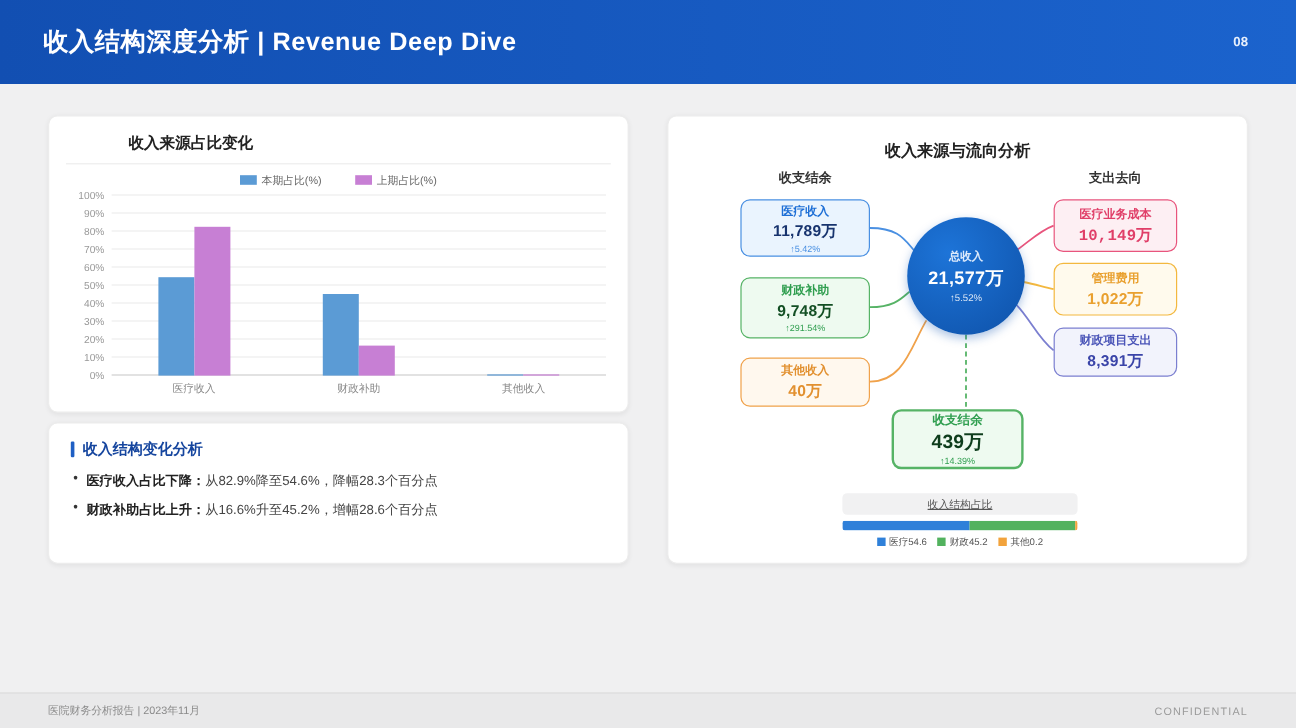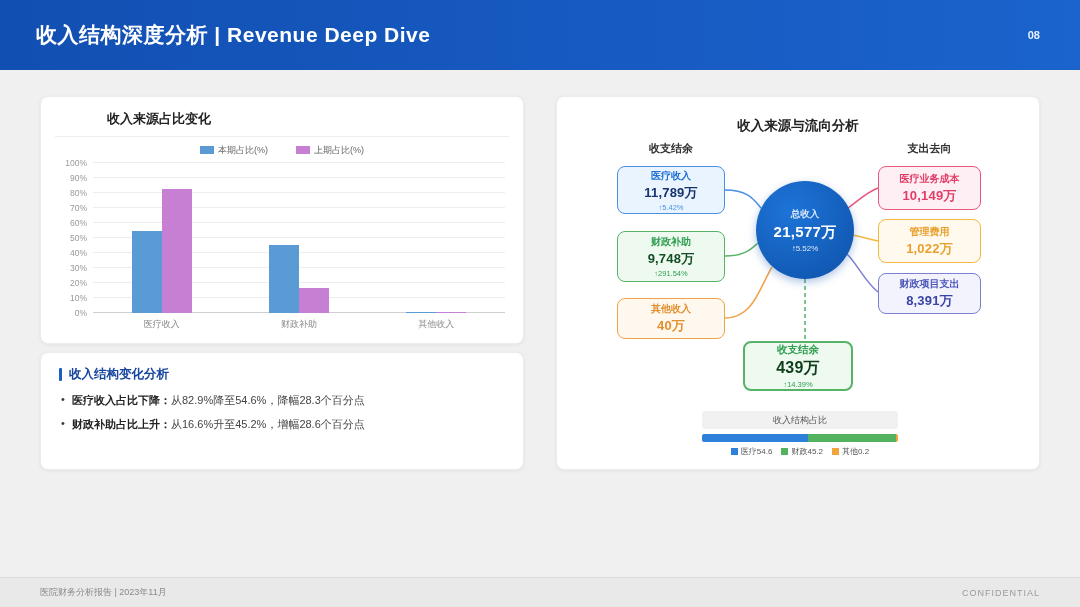--- a/index.html
+++ b/index.html
@@ -71,38 +71,38 @@
   .theme-orange .label{color:#e2902f} .theme-orange .value{color:#e2902f}
   .theme-red   { border-color:#e8557d; background:#fdeff3; }
   .theme-red   .label{color:#e03e68} .theme-red .value{color:#e03e68}
   .theme-amber { border-color:#f3b83f; background:#fffaed; }
   .theme-amber .label{color:#e9a02e} .theme-amber .value{color:#e9a02e}
   .theme-indigo{ border-color:#7b7fd0; background:#f2f3fc; }
   .theme-indigo .label{color:#4b55b8} .theme-indigo .value{color:#3a44a8}
   .src-1 { left:60px; top:69px;  width:108px; height:48px; }
   .src-2 { left:60px; top:134px; width:108px; height:51px; }
   .src-3 { left:60px; top:201px; width:108px; height:41px; }
-  .exp-1 { left:321px; top:69px;  width:103px; height:44px; }
+  .exp-1 { left:321px; top:69px;  width:103px; height:44px;font-family:Liberation Mono, monospace; }
   .exp-2 { left:321px; top:122px; width:103px; height:44px; }
   .exp-3 { left:321px; top:176px; width:103px; height:41px; }
   .balance-box { left:186px; top:244px; width:110px; height:50px; border-width:2px; }
   .balance-box .label{font-size:10.5px} .balance-box .value{font-size:16px; color:#0e3d1c;}
   .total-circle {
     position:absolute; left:199px; top:84px; width:98px; height:98px; border-radius:50%;
     background:radial-gradient(circle at 35% 30%, #1d74d8, #0e51a8);
     box-shadow:0 3px 8px rgba(21,86,178,.35);
     display:flex; flex-direction:column; align-items:center; justify-content:center; gap:2px;
   }
   .t-label { color:#dbe9fb; font-size:9.5px; font-weight:bold; }
   .t-value { color:#fff; font-size:15px; font-weight:bold; letter-spacing:.3px; }
   .t-change{ color:rgba(255,255,255,.85); font-size:8px; }
   
   .composition { position:absolute; left:145px; top:314px; width:196px; }
   .comp-label-box { background:#f1f1f2; border-radius:4px; height:18px; display:flex;
-                    align-items:center; justify-content:center; font-size:9px; color:#555; }
+                    align-items:center; justify-content:center; font-size:9px; color:#555;text-decoration:underline; }
   .comp-bar { display:flex; height:8px; border-radius:2px; overflow:hidden; margin-top:5px; }
   .comp-legend { display:flex; justify-content:center; gap:9px; margin-top:4px; }
   .clegend-item { display:flex; align-items:center; gap:3px; font-size:8px; color:#555; }
   .cswatch { width:7px; height:7px; display:inline-block; }
   
   .footer {
     position:absolute; left:0; bottom:0; width:1080px; height:30px;
     background:#e9e9ea; border-top:1px solid #dcdcdc;
     display:flex; align-items:center; justify-content:space-between; padding:0 40px;
   }

